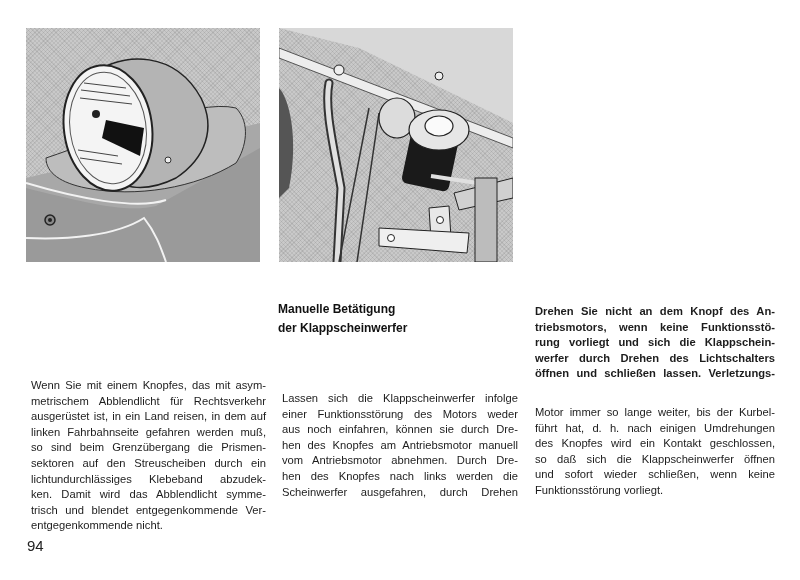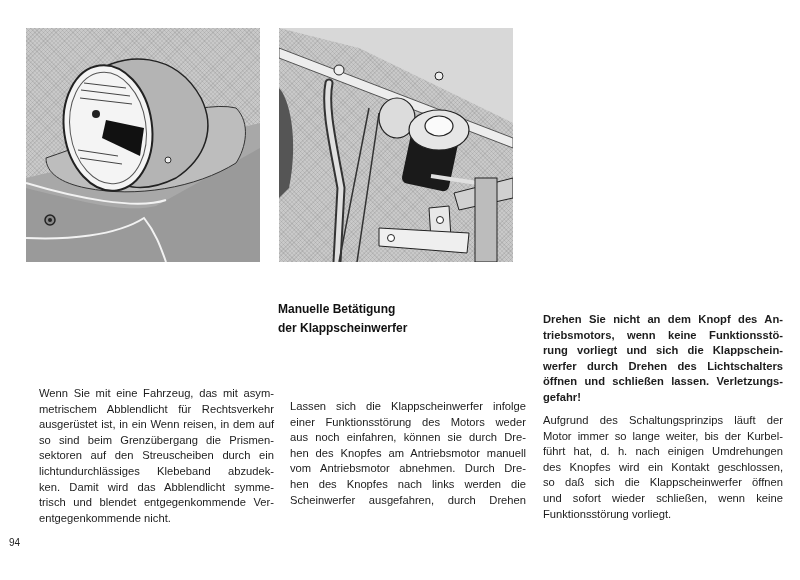--- a/index.html
+++ b/index.html
@@ -41,37 +41,37 @@
       color: #111;
       margin: 0;
     }
     .heading span { display: block; }
 
     .para {
       position: absolute;
       font-size: 11.2px;
       line-height: 15.6px;
       color: #1c1c1c;
-      margin: 12px;
+      margin: 4px;
       text-align: justify;
       hyphens: manual;
     }
     .para .line { display: block; text-align: justify; text-align-last: justify; white-space: nowrap; }
     .para .line.last { text-align-last: left; }
 
     #left-text { left: 27px; top: 374px; width: 235px; }
     #mid-text { left: 278px; top: 387px; width: 236px; }
     #warn-text { left: 531px; top: 300px; width: 240px; font-weight: bold; }
     #right-text { left: 531px; top: 401px; width: 240px; }
 
     .page-number {
       position: absolute;
-      left: 9px;
+      left: 27px;
       top: 537px;
-      font-size: 10px;
+      font-size: 15px;
       color: #222;
     }
   </style>
 </head>
 <body>
 
 <div class="figure" id="fig-left">
   <svg viewBox="0 0 234 234">
 
     <path d="M0 150 L234 95 L234 234 L0 234 Z" fill="#a8a8a8"></path>
@@ -125,23 +125,24 @@
     <circle cx="160" cy="48" r="4" fill="#eee" stroke="#222"></circle>
   </svg>
 </div>
 
 <h2 class="heading">
   <span>Manuelle Betätigung</span>
   <span>der Klappscheinwerfer</span>
 </h2>
 
 <p class="para" id="left-text">
-  <span class="line">Wenn Sie mit eine Fahrzeug, das mit asym-</span>
+  <span class="line">Wenn Sie mit einem Knopfes, das mit asym-</span>
   <span class="line">metrischem Abblendlicht für Rechtsverkehr</span>
-  <span class="line">ausgerüstet ist, in ein Wenn reisen, in dem auf</span>
+  <span class="line">ausgerüstet ist, in ein Land reisen, in dem auf</span>
+  <span class="line">linken Fahrbahnseite gefahren werden muß,</span>
   <span class="line">so sind beim Grenzübergang die Prismen-</span>
   <span class="line">sektoren auf den Streuscheiben durch ein</span>
   <span class="line">lichtundurchlässiges Klebeband abzudek-</span>
   <span class="line">ken. Damit wird das Abblendlicht symme-</span>
   <span class="line">trisch und blendet entgegenkommende Ver-</span>
   <span class="line last">entgegenkommende nicht.</span>
 </p>
 
 <p class="para" id="mid-text">
   <span class="line">Lassen sich die Klappscheinwerfer infolge</span>
@@ -152,25 +153,23 @@
   <span class="line">hen des Knopfes nach links werden die</span>
   <span class="line">Scheinwerfer ausgefahren, durch Drehen</span>
 </p>
 
 <p class="para" id="warn-text">
   <span class="line">Drehen Sie nicht an dem Knopf des An-</span>
   <span class="line">triebsmotors, wenn keine Funktionsstö-</span>
   <span class="line">rung vorliegt und sich die Klappschein-</span>
   <span class="line">werfer durch Drehen des Lichtschalters</span>
   <span class="line">öffnen und schließen lassen. Verletzungs-</span>
-  <span class="line last">gefahr!</span>
 </p>
 
 <p class="para" id="right-text">
-  <span class="line">Aufgrund des Schaltungsprinzips läuft der</span>
   <span class="line">Motor immer so lange weiter, bis der Kurbel-</span>
   <span class="line">führt hat, d. h. nach einigen Umdrehungen</span>
   <span class="line">des Knopfes wird ein Kontakt geschlossen,</span>
   <span class="line">so daß sich die Klappscheinwerfer öffnen</span>
   <span class="line">und sofort wieder schließen, wenn keine</span>
   <span class="line last">Funktionsstörung vorliegt.</span>
 </p>
 
 <div class="page-number">94</div>
 

